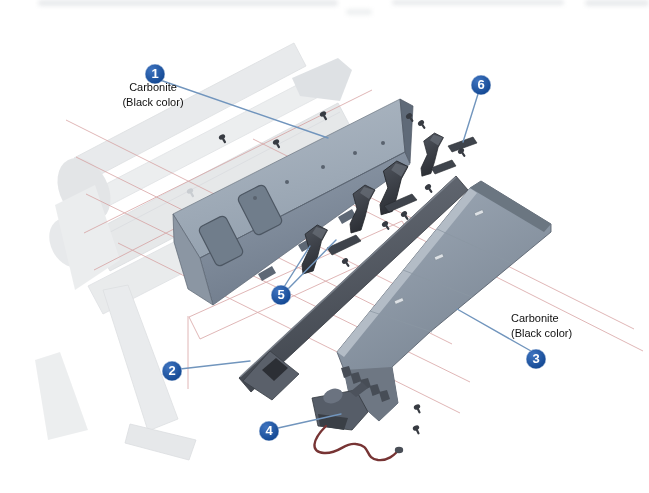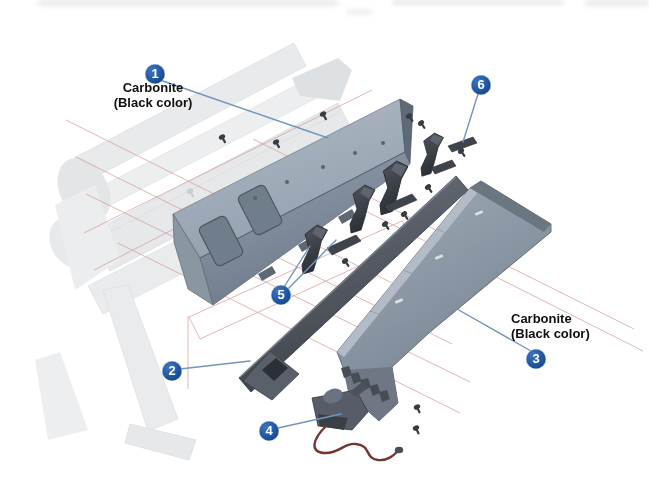--- a/index.html
+++ b/index.html
@@ -10,21 +10,21 @@
   #stage svg{position:absolute;left:0;top:0;}
   .smudge{position:absolute;background:#e8eaec;filter:blur(2px);border-radius:3px;}
   .callout{
     position:absolute;width:20px;height:20px;border-radius:50%;
     background:radial-gradient(circle at 35% 30%, var(--callout-blue-light,#3f74c0), var(--callout-blue,#154a95) 72%);
     color:#ffffff;font-weight:bold;font-size:13px;line-height:20px;text-align:center;
     box-shadow:0 0 0 0.5px rgba(255,255,255,.6) inset;
   }
   .label{
     position:absolute;color:var(--label-text,#101010);
-    font-weight:bold;font-size:13px;line-height:15px;letter-spacing:0px;
+    font-weight:normal;font-size:11px;line-height:15px;letter-spacing:0px;
   }
   .label.centered{text-align:center;}
 </style>
 </head>
 <body>
 
 <div id="stage">
 
   <div class="smudge" style="left:38px;top:0;width:300px;height:6px;"></div>
   <div class="smudge" style="left:392px;top:0;width:172px;height:5px;"></div>

